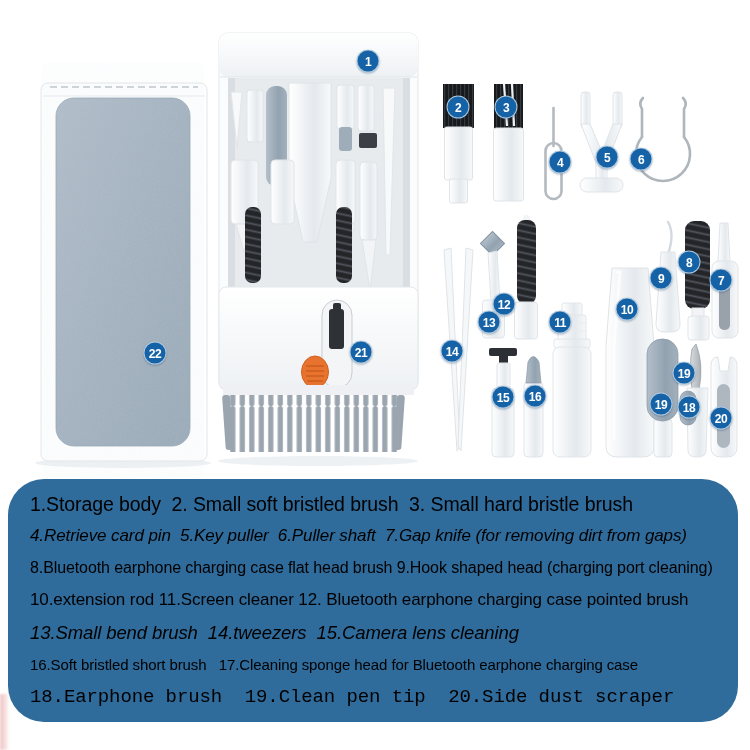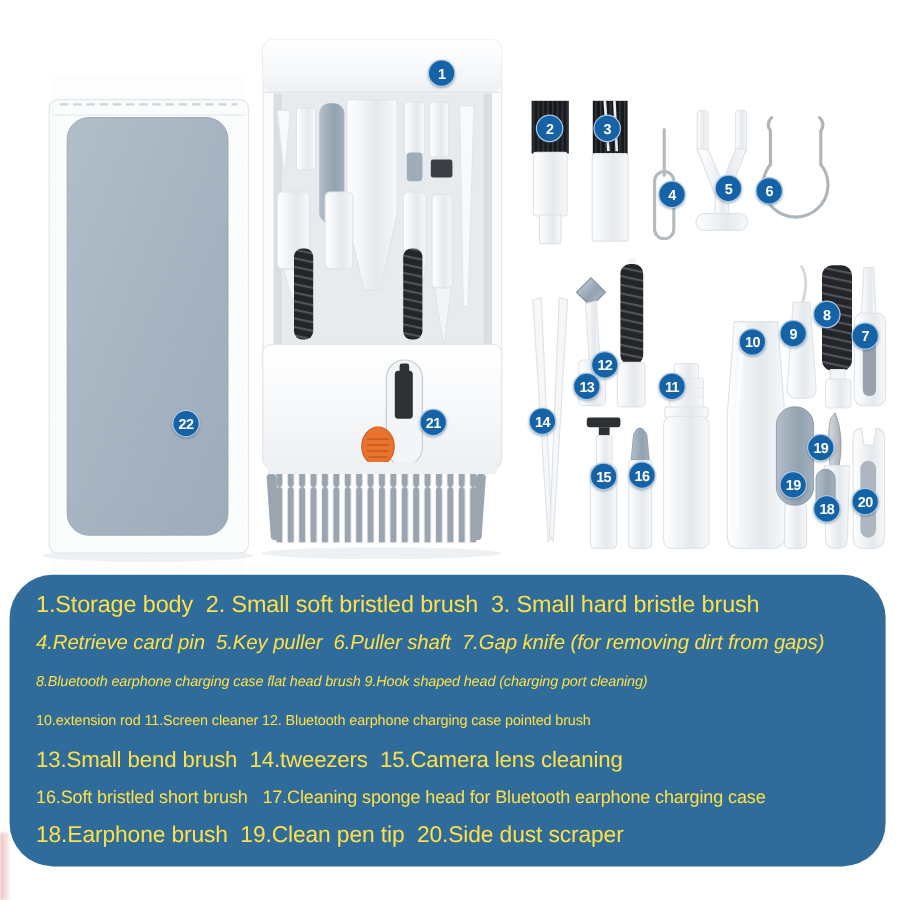--- a/index.html
+++ b/index.html
@@ -10,30 +10,30 @@
   .badge{position:absolute;width:21px;height:21px;border-radius:50%;
          background:#1563a6;color:#ffffff;font-weight:bold;font-size:12px;
          display:flex;align-items:center;justify-content:center;
          transform:translate(-50%,-50%);
          border:1px solid rgba(255,255,255,.65);
          box-shadow:0 1px 2px rgba(20,60,100,.35);letter-spacing:-0.5px;}
   
   .legend{position:absolute;left:8px;top:479px;width:730px;height:243px;
           background:#2f6b9b;border-radius:36px;box-sizing:border-box;
           padding:9px 6px 9px 22px;display:flex;flex-direction:column;
-          color:#fde047;}
+          color:#000000;}
   .lline{flex:1;display:flex;align-items:center;white-space:pre;overflow:hidden;
          letter-spacing:-0.1px;}
   .fs1{font-size:19.5px;}
   .fs2{font-size:17px;font-style:italic;}
-  .fs3{font-size:12px;font-style:italic;}
-  .fs4{font-size:12px;}
-  .fs5{font-size:18.5px;}
+  .fs3{font-size:16px;}
+  .fs4{font-size:17px;}
+  .fs5{font-size:18.5px;font-style:italic;}
   .fs6{font-size:15px;}
-  .fs7{font-size:19px;}
+  .fs7{font-size:19px;font-family:Liberation Mono, monospace;}
   .fs8{font-size:18px;}
   .pink-strip{position:absolute;left:0;top:694px;width:9px;height:56px;
           background:linear-gradient(90deg,#eec3c3,#f8e4e4 70%,rgba(255,255,255,0));
           filter:blur(1px);}
 </style>
 </head>
 <body>
 
 <div class="stage">
 
@@ -251,29 +251,29 @@
 
   <div class="badge" style="left:368px;top:61px">1</div>
   <div class="badge" style="left:458px;top:107px">2</div>
   <div class="badge" style="left:506px;top:107px">3</div>
   <div class="badge" style="left:560px;top:162px">4</div>
   <div class="badge" style="left:607px;top:157px">5</div>
   <div class="badge" style="left:641px;top:159px">6</div>
   <div class="badge" style="left:721px;top:280px">7</div>
   <div class="badge" style="left:689px;top:262px">8</div>
   <div class="badge" style="left:661px;top:278px">9</div>
-  <div class="badge" style="left:627px;top:285px">10</div>
+  <div class="badge" style="left:627px;top:309px">10</div>
   <div class="badge" style="left:560px;top:322px">11</div>
   <div class="badge" style="left:504px;top:304px">12</div>
   <div class="badge" style="left:489px;top:322px">13</div>
   <div class="badge" style="left:452px;top:351px">14</div>
   <div class="badge" style="left:503px;top:397px">15</div>
   <div class="badge" style="left:535px;top:396px">16</div>
   <div class="badge" style="left:661px;top:404px">19</div>
-  <div class="badge" style="left:689px;top:424px">18</div>
+  <div class="badge" style="left:689px;top:407px">18</div>
   <div class="badge" style="left:684px;top:373px">19</div>
   <div class="badge" style="left:721px;top:418px">20</div>
   <div class="badge" style="left:361px;top:352px">21</div>
   <div class="badge" style="left:155px;top:353px">22</div>
 
   <div class="legend">
     <div class="lline fs1">1.Storage body  2. Small soft bristled brush  3. Small hard bristle brush</div>
     <div class="lline fs2">4.Retrieve card pin  5.Key puller  6.Puller shaft  7.Gap knife (for removing dirt from gaps)</div>
     <div class="lline fs3">8.Bluetooth earphone charging case flat head brush 9.Hook shaped head (charging port cleaning)</div>
     <div class="lline fs4">10.extension rod 11.Screen cleaner 12. Bluetooth earphone charging case pointed brush</div>

